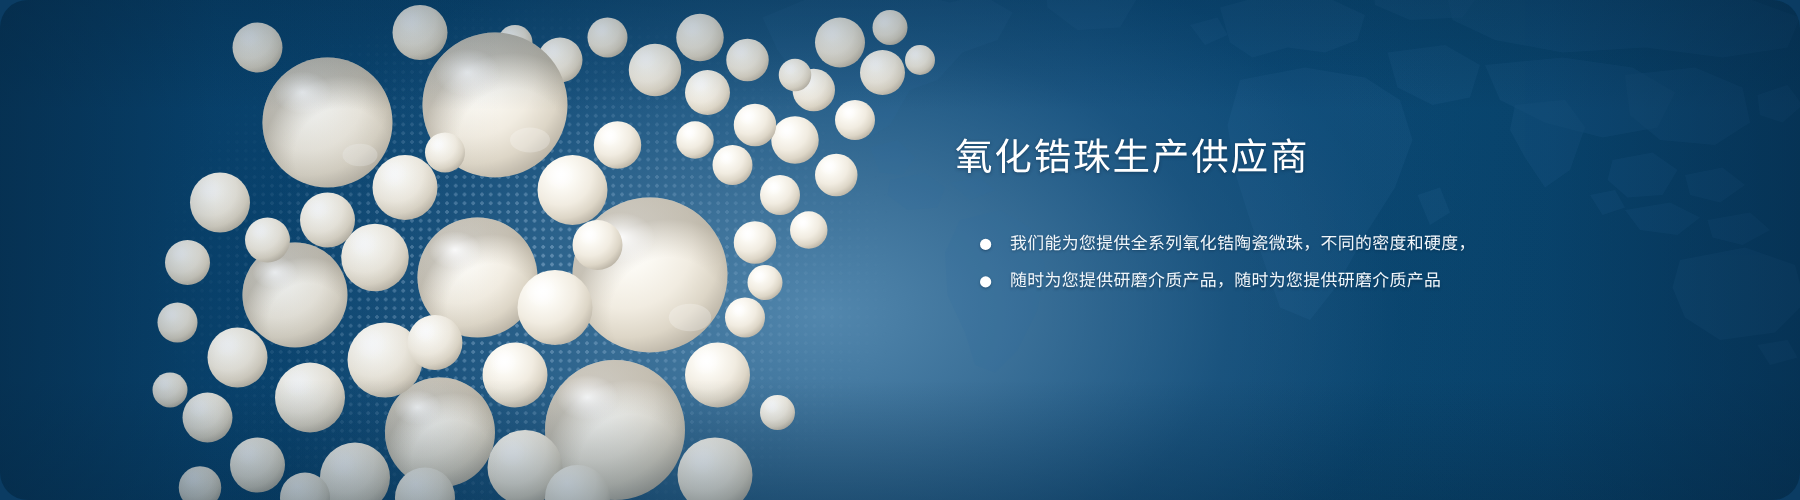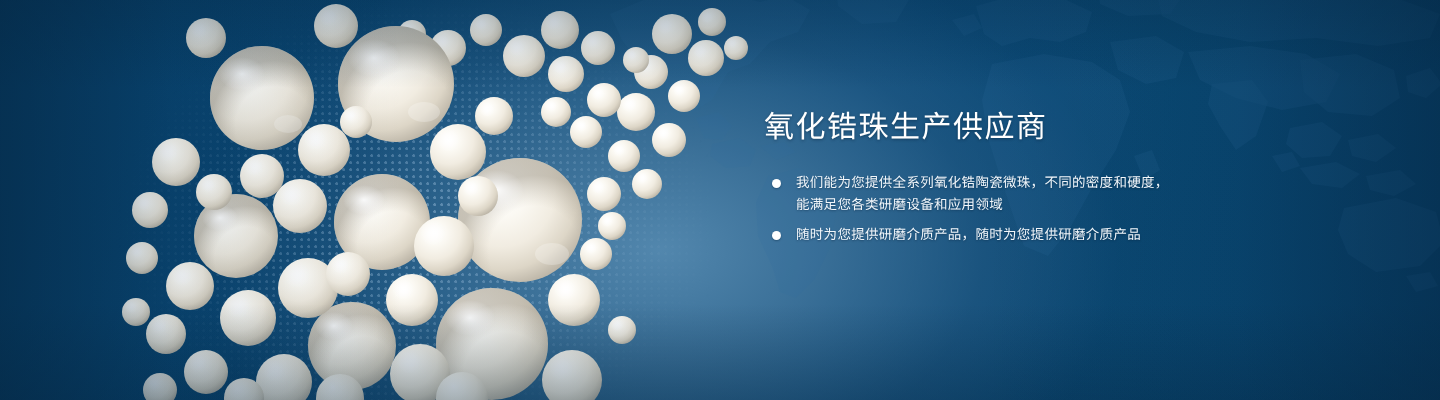--- a/index.html
+++ b/index.html
@@ -11,20 +11,21 @@
   body {
     font-family: "Liberation Sans", "DejaVu Sans", sans-serif;
   }
 
   .banner {
     position: relative;
     width: 1440px;
     height: 400px;
     overflow: hidden;
     background: #084470;
+    border-radius: 22px;
   }
 
   
   .bg-base {
     position: absolute;
     inset: 0;
     background:
       radial-gradient(ellipse 620px 430px at 660px 250px,
         rgba(86,138,176,0.95) 0%,
         rgba(70,120,158,0.78) 26%,
@@ -105,21 +106,21 @@
     line-height: 38px;
     white-space: nowrap;
     text-shadow: 0 1px 3px rgba(2,26,48,0.45);
   }
 
   .bullets {
     position: absolute;
     left: 0;
     top: 168px;
     width: 470px;
-    margin: 4px;
+    margin: 16px;
     padding: 0;
     list-style: none;
   }
 
   .bullet {
     position: relative;
     padding-left: 28px;
     margin-bottom: 8px;
     color: #f2f7fb;
     font-size: 13.5px;
@@ -382,21 +383,20 @@
 
   <div class="content">
 
     <div class="headline">氧化锆珠生产供应商</div>
 
     <ul class="bullets">
 
       <li class="bullet">
         <span class="dot"></span>
         <span class="line">我们能为您提供全系列氧化锆陶瓷微珠，不同的密度和硬度，</span>
-        <span class="line">能满足您各类研磨设备和应用领域</span>
       </li>
 
 
       <li class="bullet">
         <span class="dot"></span>
         <span class="line">随时为您提供研磨介质产品，随时为您提供研磨介质产品</span>
       </li>
 
     </ul>
   </div>

